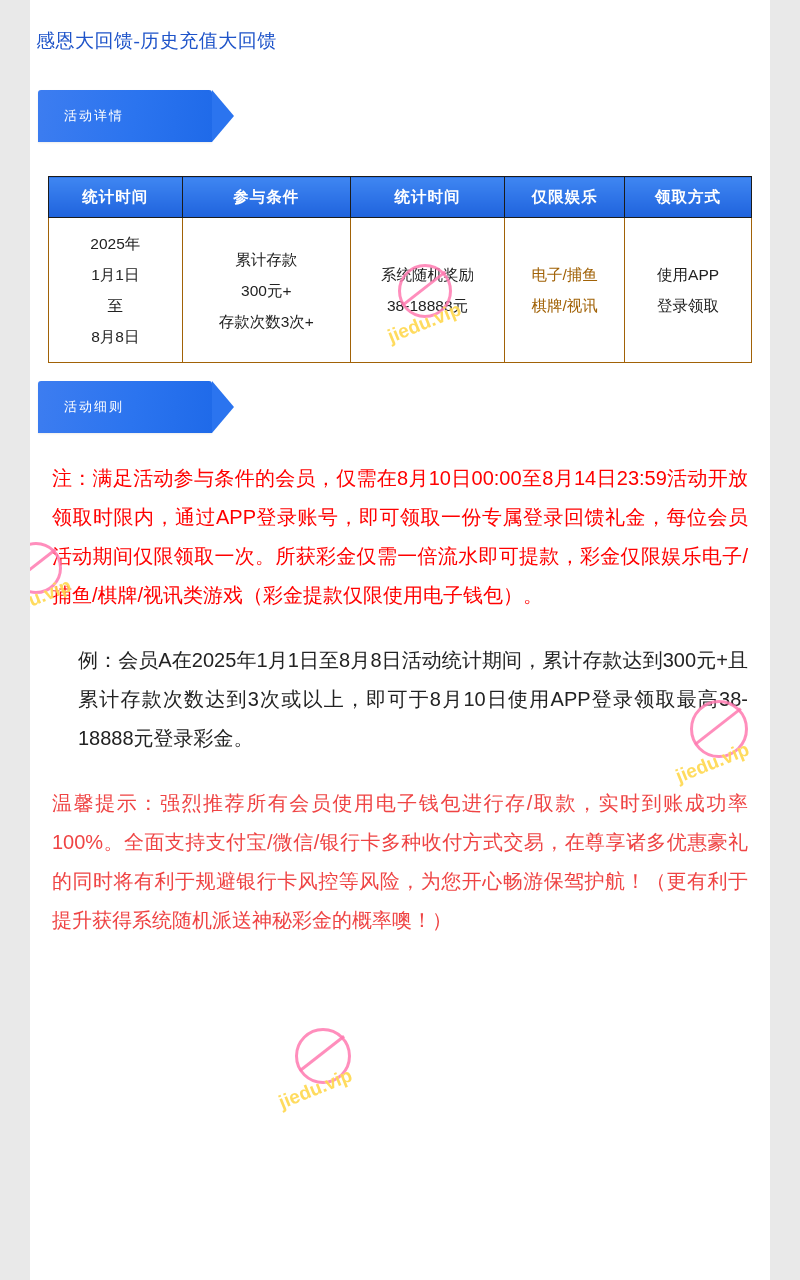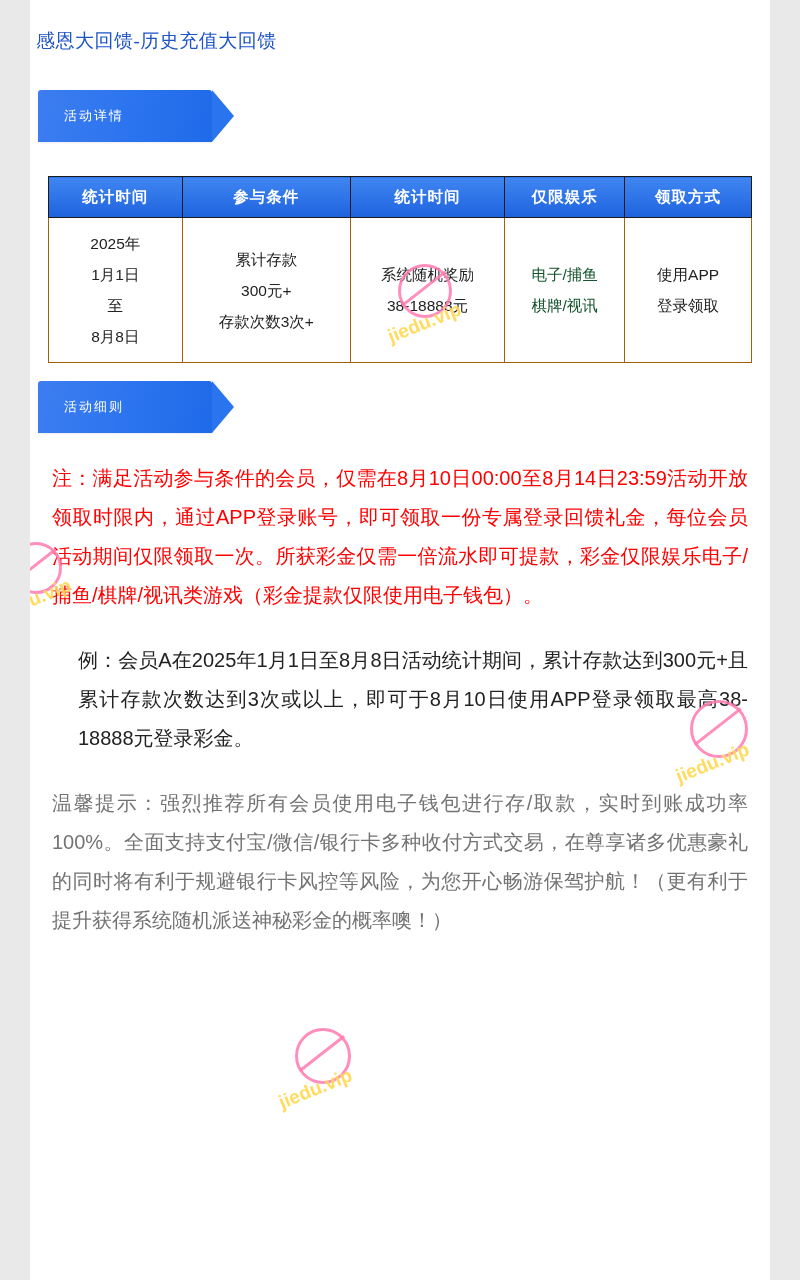--- a/index.html
+++ b/index.html
@@ -63,21 +63,21 @@
     font-size: 17.5px;
     line-height: 1.95;
     color: #222;
     margin: 26px 22px 0 22px;
     text-align: justify;
   }
   .red {
     color: #ff0000;
   }
   .purple {
-    color: #737373;
+    color: #ef4444;
   }
   .tbl-wrap {
     margin: 34px 18px 7px 18px;
   }
   table.info {
     width: 100%;
     border-collapse: collapse;
     table-layout: fixed;
   }
   table.info th {
@@ -92,21 +92,21 @@
   table.info td {
     border: 1px solid #a16207;
     text-align: center;
     font-size: 15.5px;
     color: #222;
     line-height: 2.0;
     padding: 10px 4px;
     vertical-align: middle;
   }
   table.info td.redcell {
-    color: #14532d;
+    color: #a16207;
   }
   .cell-line { display: block; }
   .detail-text {
     font-size: 20px;
     line-height: 1.95;
     margin: 26px 22px 0 22px;
     text-align: justify;
   }
   
   .wm {

